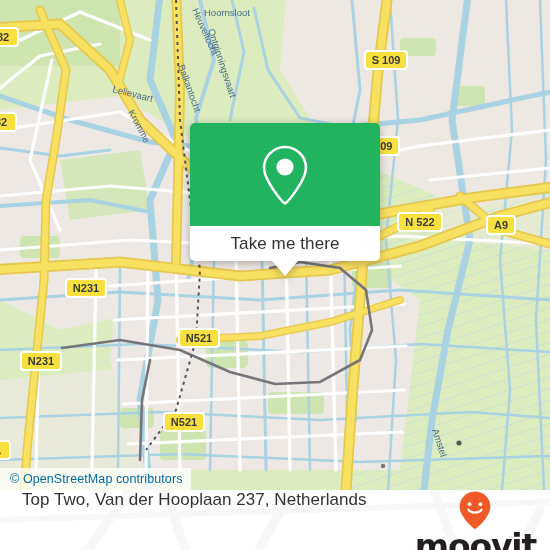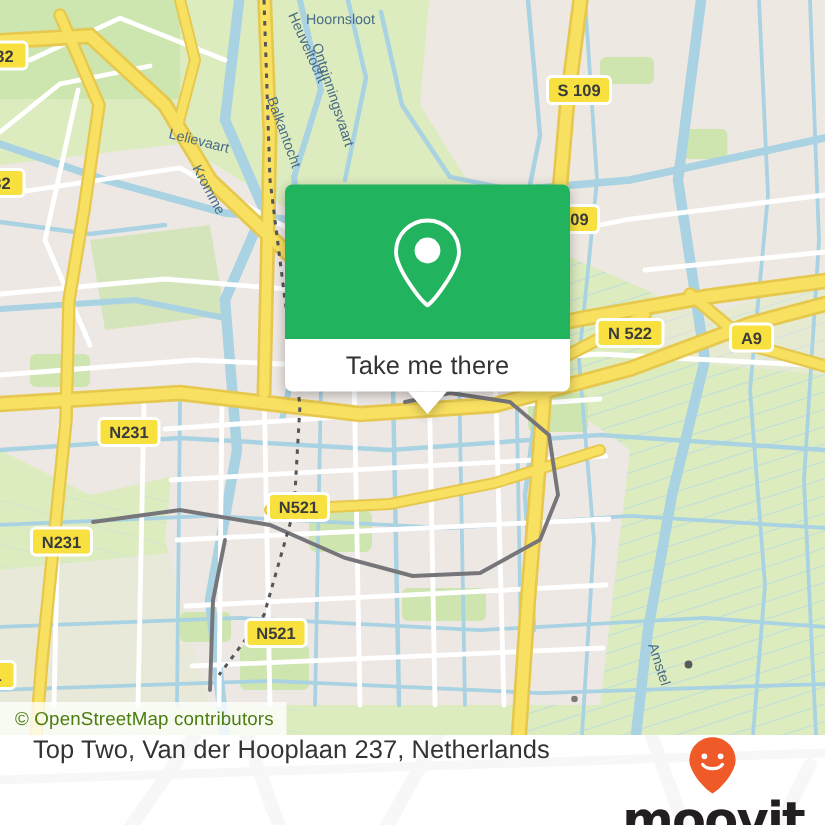--- a/index.html
+++ b/index.html
@@ -12,21 +12,21 @@
 
   
   .map{position:absolute;left:0;top:0;width:550px;height:490px;overflow:hidden;background:#e9f0d8;}
   .map svg{position:absolute;left:0;top:0;}
 
   
   .attrib{
     position:absolute;left:0;top:468px;
     background:rgba(255,255,255,0.78);
     padding:4px 8px 4px 10px;
-    font-size:12.5px;color:#4d7c0f;letter-spacing:.1px;
+    font-size:12.5px;color:#0369a1;letter-spacing:.1px;
     line-height:14px;white-space:nowrap;
   }
 
   
   .popup{
     position:absolute;left:190px;top:123px;width:190px;
     filter:drop-shadow(0 2px 4px rgba(0,0,0,.28));
   }
   .popup-head{
     background:#22b35e;height:103px;border-radius:5px 5px 0 0;

